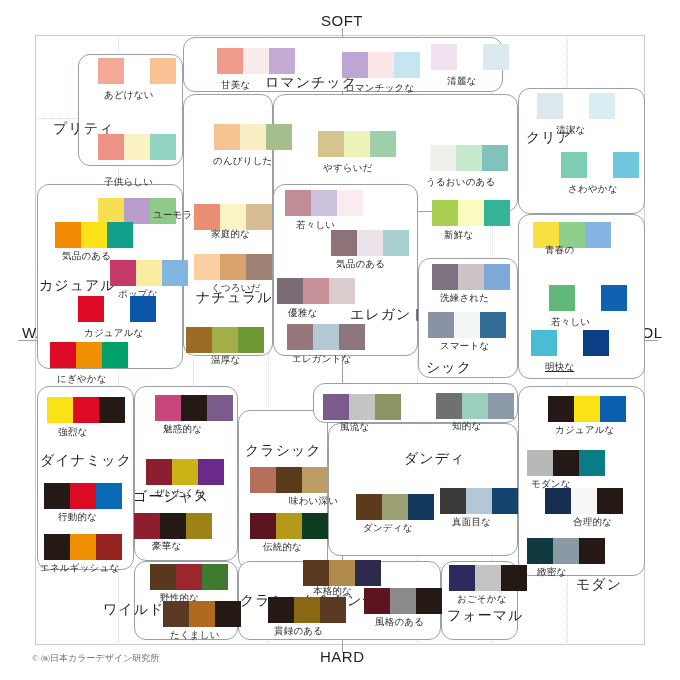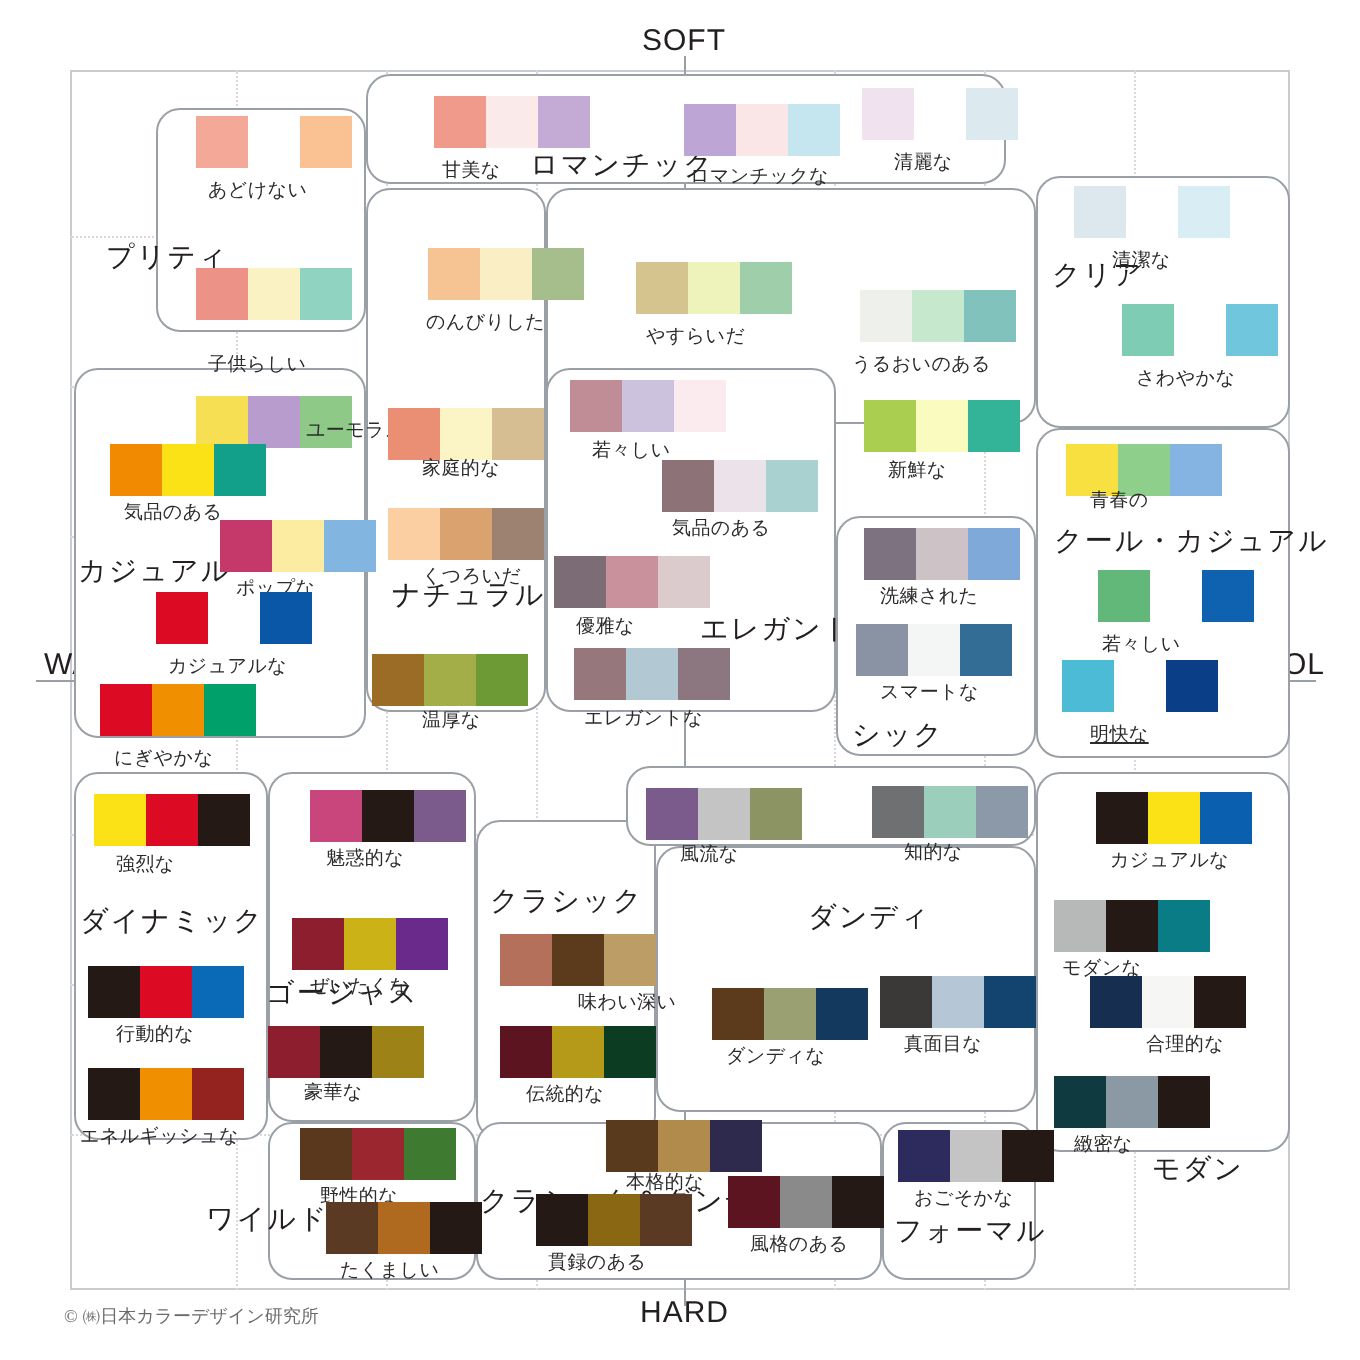--- a/index.html
+++ b/index.html
@@ -136,21 +136,20 @@
   <div class="group" style="left:518px; top:88px; width:127px; height:126px;"></div>
   <div class="group-title" style="left:526px; top:129px;">クリア</div>
 
   <div class="group" style="left:273px; top:184px; width:145px; height:172px;"></div>
   <div class="group-title" style="left:350px; top:306px;">エレガント</div>
 
   <div class="group" style="left:37px; top:184px; width:146px; height:185px;"></div>
   <div class="group-title" style="left:39px; top:277px;">カジュアル</div>
 
   <div class="group" style="left:518px; top:214px; width:127px; height:165px;"></div>
-  <div class="group-title" style="left:527px; top:262px;">クール・カジュアル</div>
 
   <div class="group" style="left:418px; top:258px; width:100px; height:120px;"></div>
   <div class="group-title" style="left:426px; top:359px;">シック</div>
 
   <div class="group" style="left:37px; top:386px; width:97px; height:184px;"></div>
   <div class="group-title" style="left:40px; top:452px;">ダイナミック</div>
 
   <div class="group" style="left:134px; top:386px; width:104px; height:175px;"></div>
   <div class="group-title" style="left:133px; top:488px;">ゴージャス</div>
 

